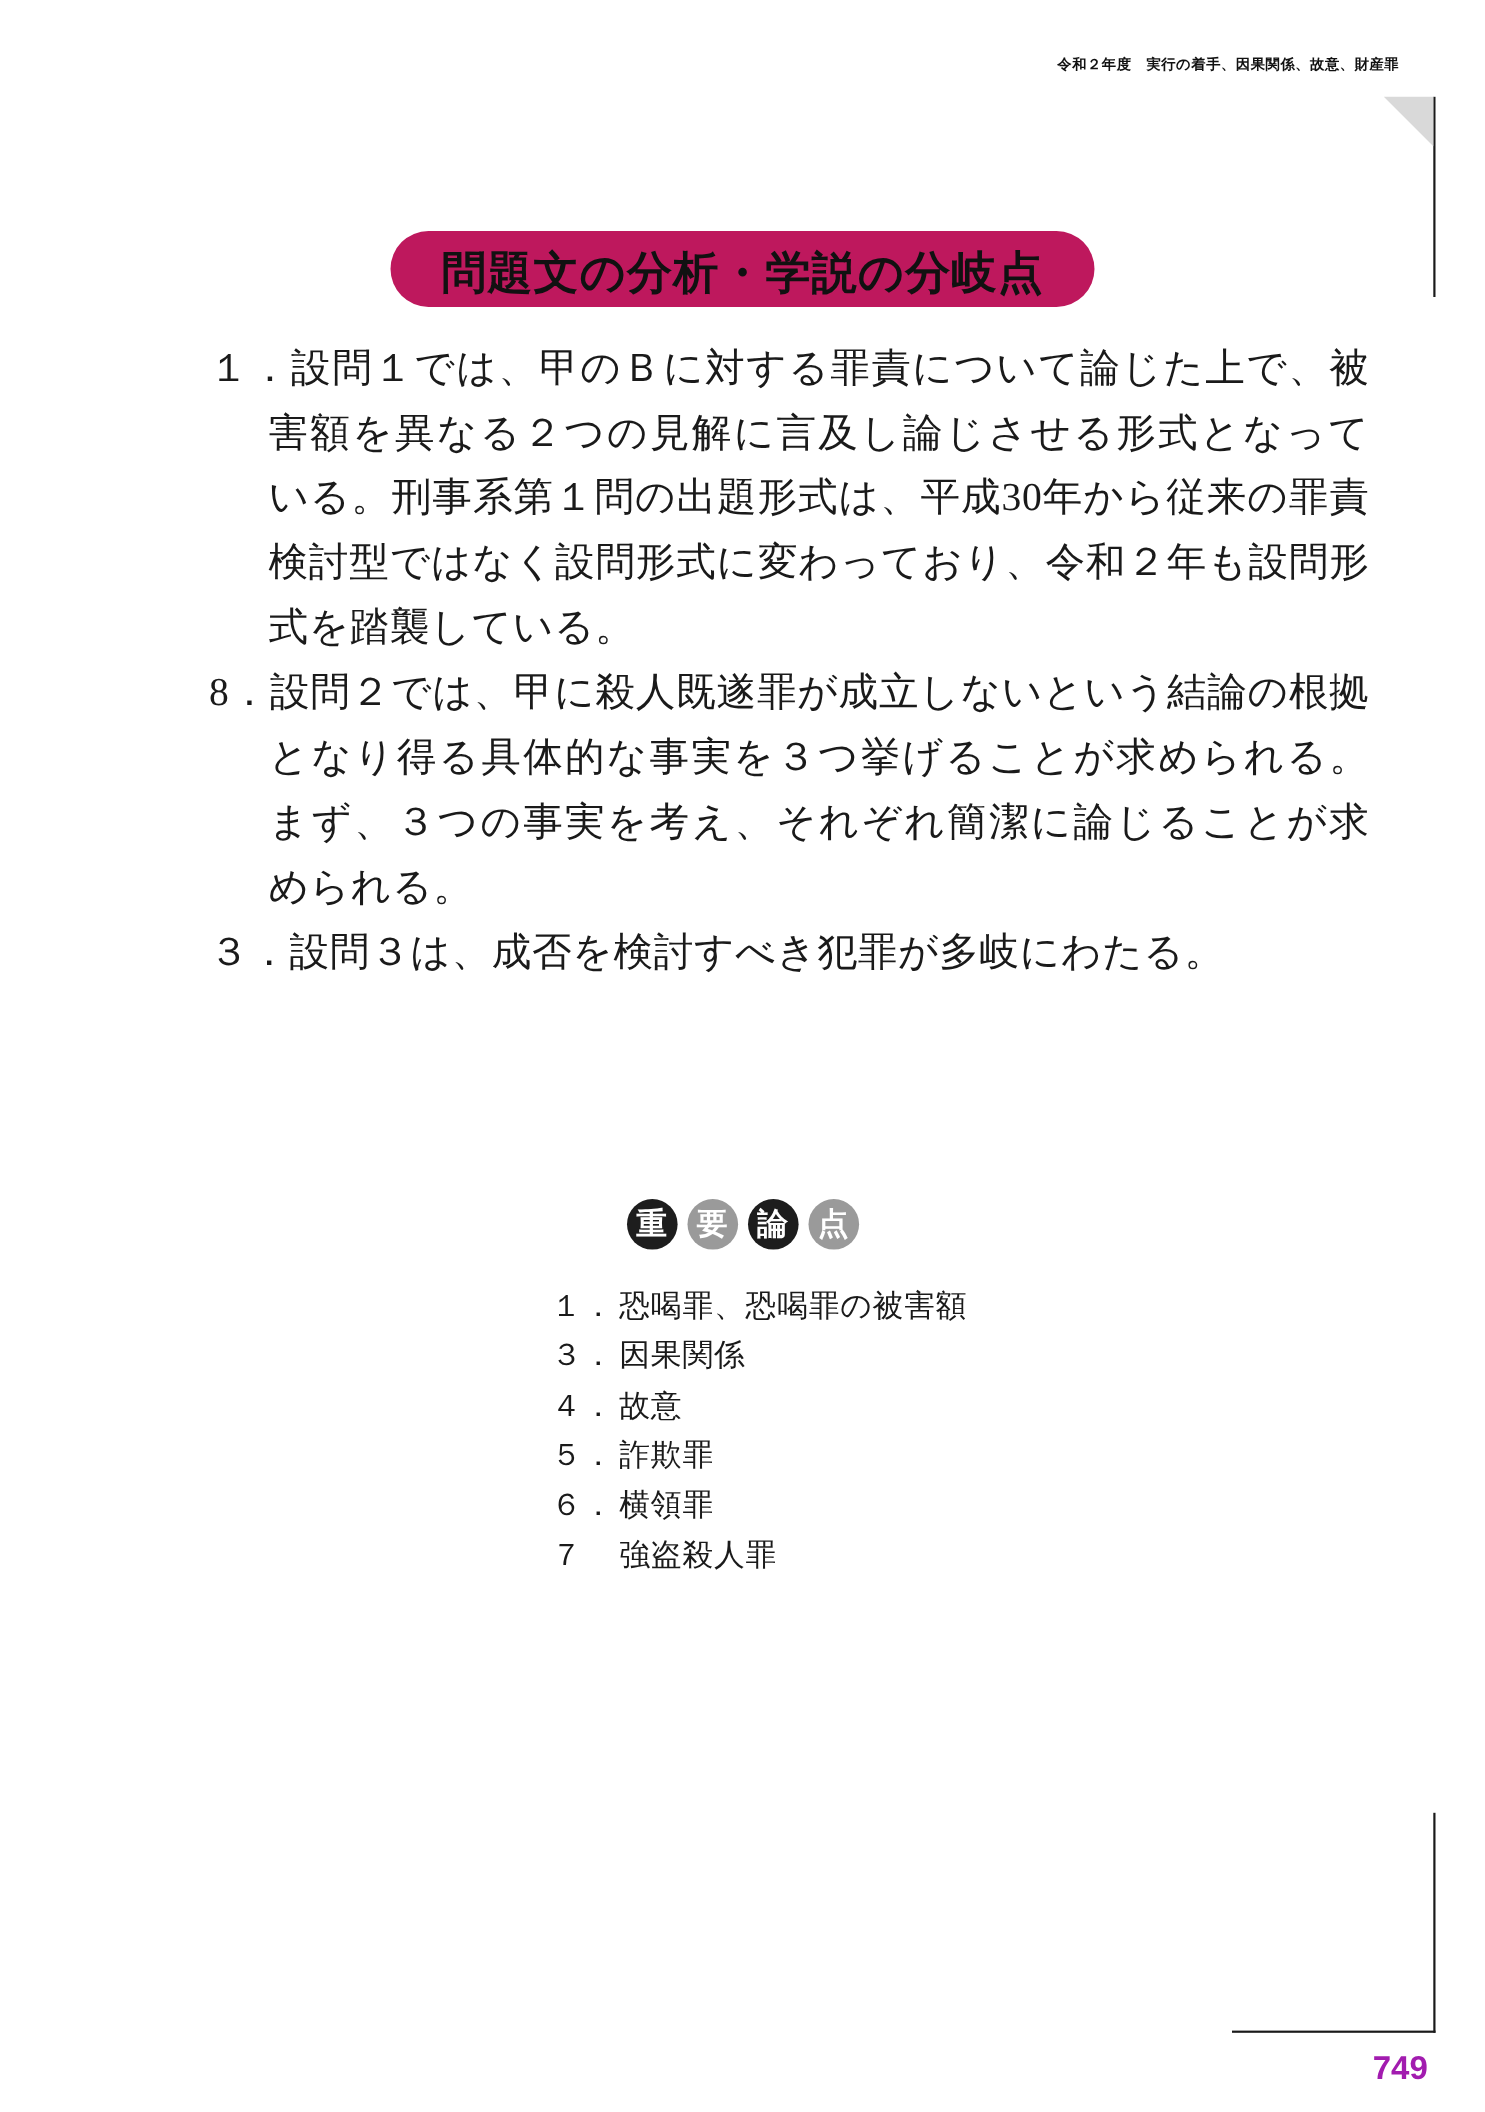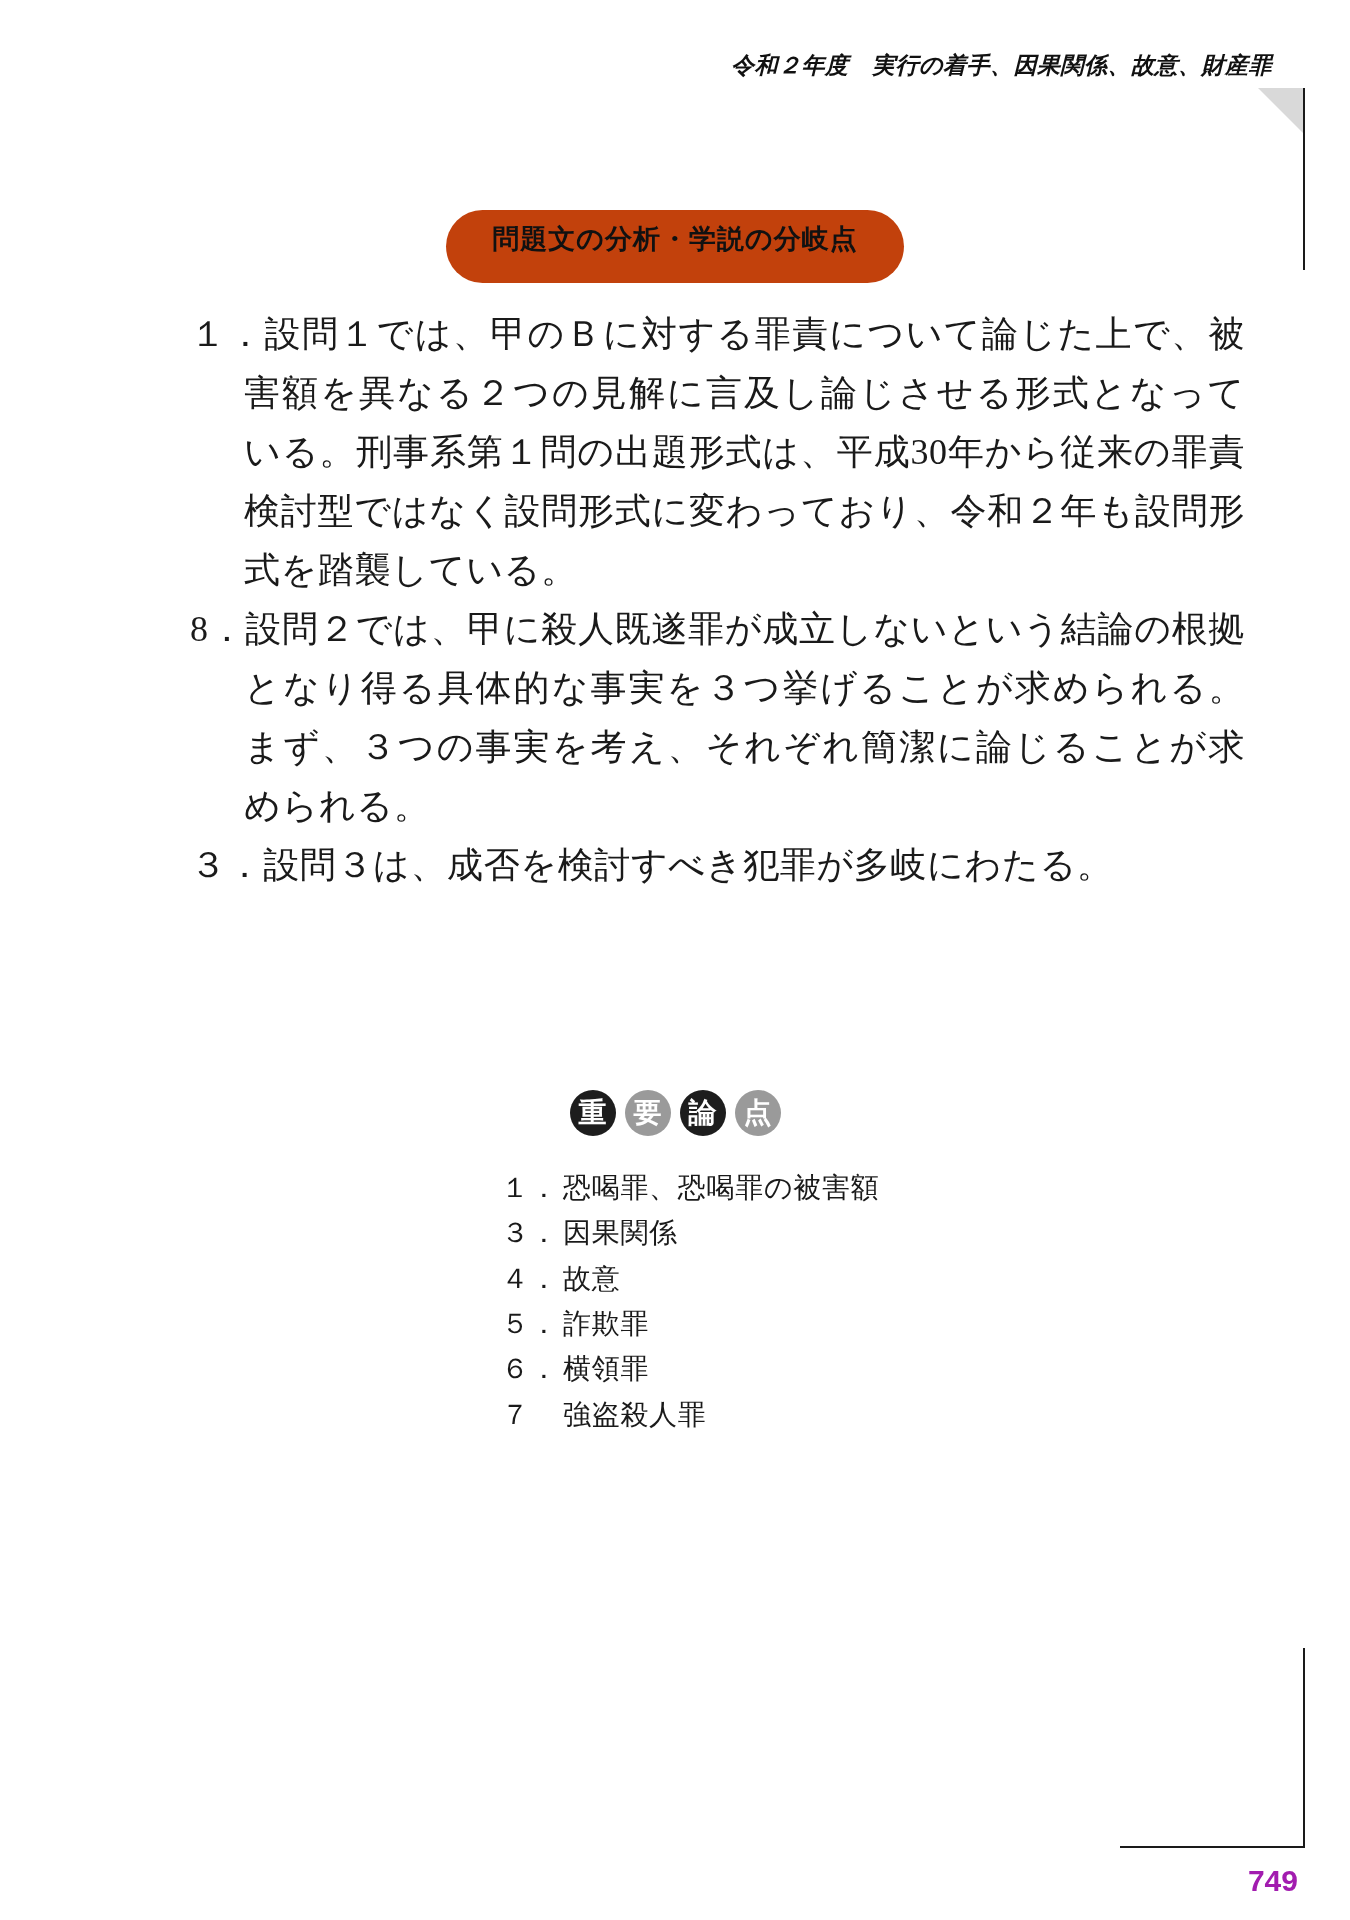--- a/index.html
+++ b/index.html
@@ -20,26 +20,25 @@
     position: absolute;
     inset: 0;
   }
 
   
   .running-head {
     position: absolute;
     top: 50px;
     right: 78px;
     font-family: "Liberation Sans", sans-serif;
-    font-size: 23px;
+    font-size: 13px;
     font-weight: 700;
     letter-spacing: 0.5px;
     color: #111;
     white-space: nowrap;
-    font-style: italic;
   }
 
   
   .corner-rule {
     position: absolute;
     top: 88px;
     right: 45px;
     width: 2.5px;
     height: 182px;
     background: #1a1a1a;
@@ -57,25 +56,25 @@
   
   .banner-wrap {
     position: absolute;
     top: 210px;
     left: 0;
     width: 100%;
     display: flex;
     justify-content: center;
   }
   .banner {
-    background: #c2410c;
+    background: #be185d;
     border-radius: 40px;
-    padding: 11px 46px 26px;
-    font-family: "Liberation Sans", sans-serif;
-    font-size: 27px;
+    padding: 11px 46px 3px;
+    font-family: "Liberation Sans", sans-serif;
+    font-size: 41px;
     font-weight: 700;
     letter-spacing: 1px;
     color: #111;
     box-shadow: 0 0 0 0 transparent;
   }
 
   
   .body-block {
     position: absolute;
     top: 305px;

